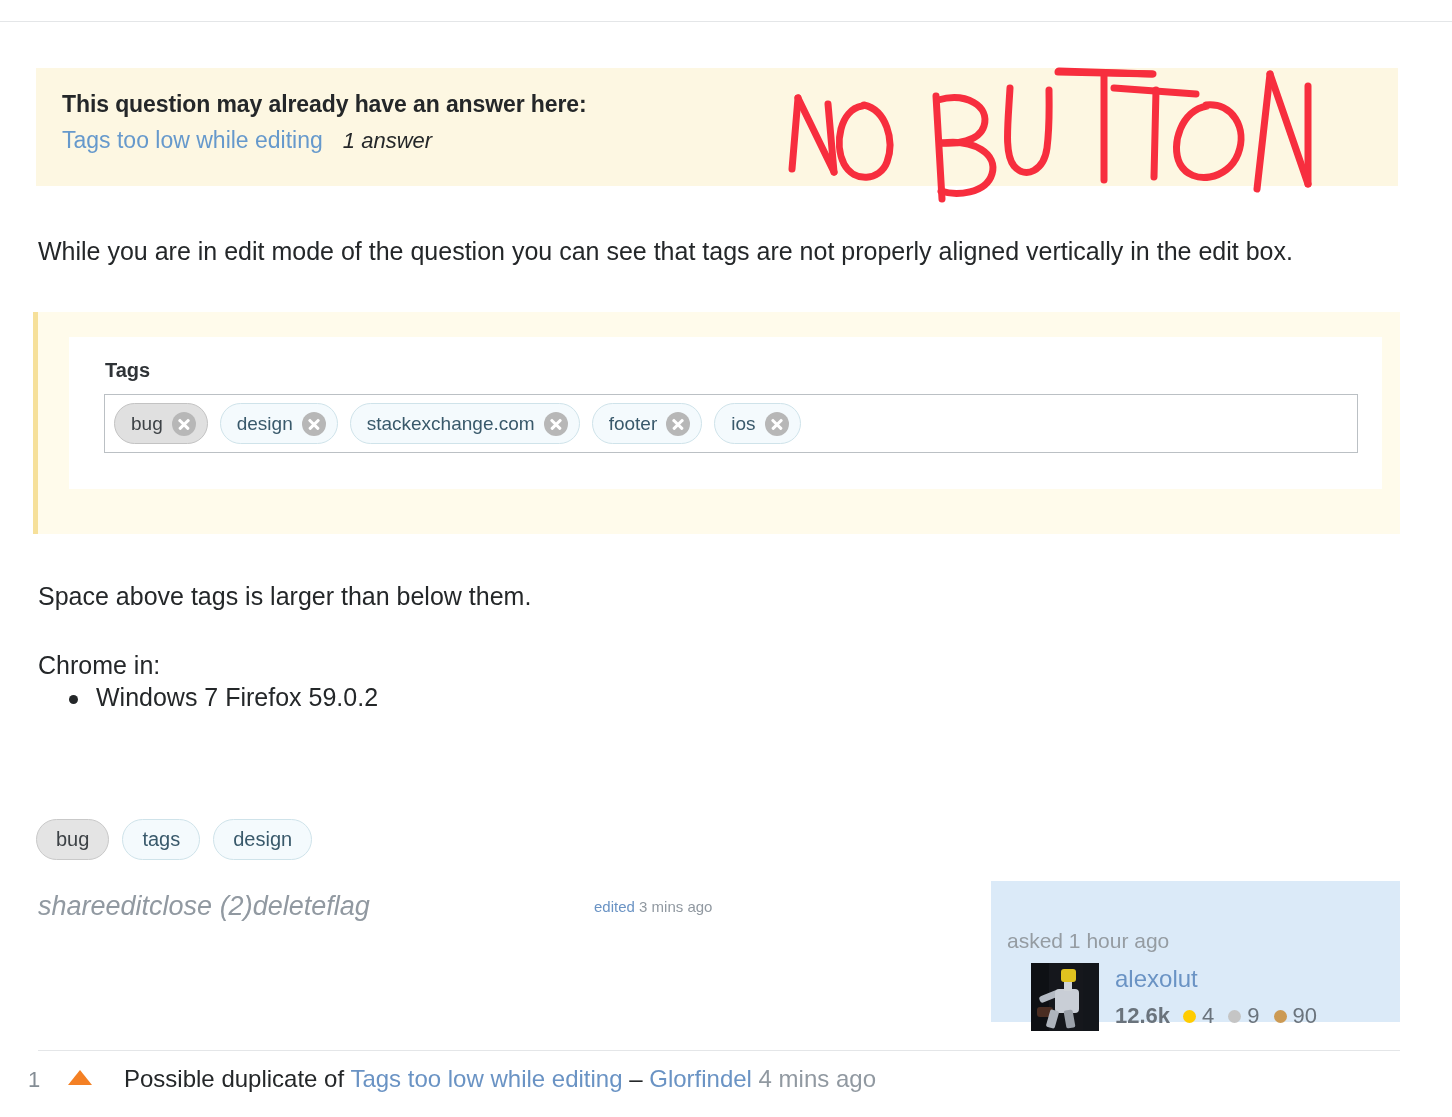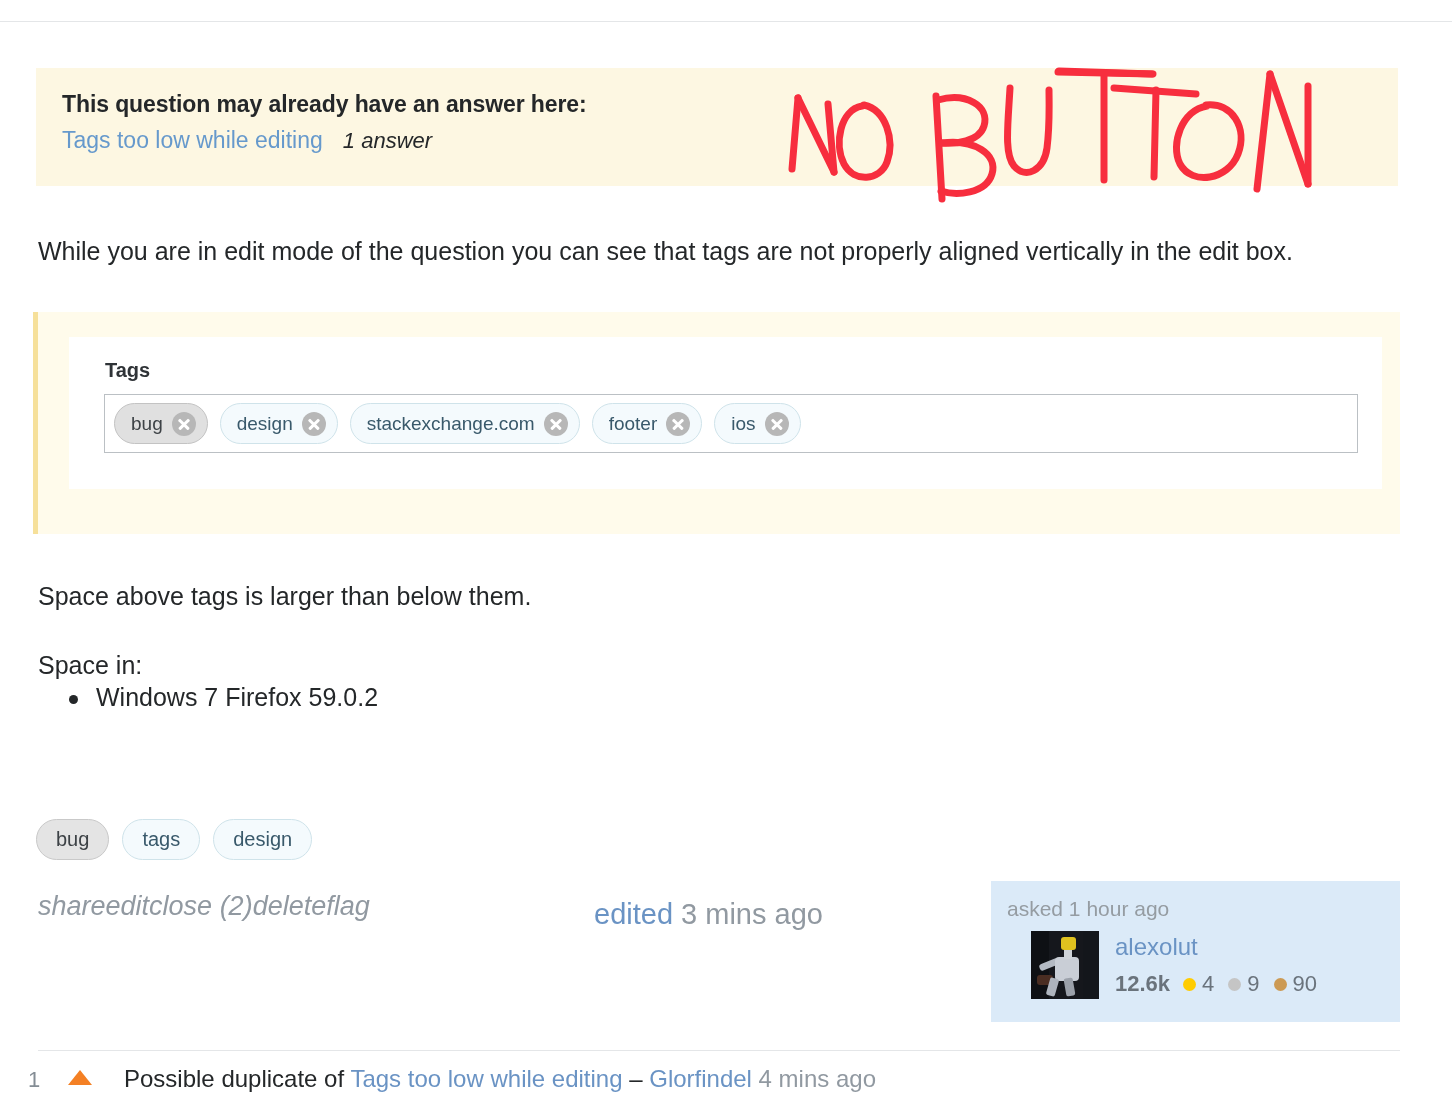--- a/index.html
+++ b/index.html
@@ -213,38 +213,39 @@
     color: #9199a1;
     display: flex;
     font-style: italic;
   }
   .actions span { cursor: pointer; }
 
   
   .edited {
     position: absolute;
     left: 594px; top: 898px;
-    font-size: 29px;
+    font-size: 15px;
     color: #9199a1;
   }
   .edited .elink { color: #6a93c4; cursor: pointer; }
 
   
   .usercard {
     position: absolute;
     left: 991px; top: 881px;
     width: 409px; height: 141px;
     background: #dbeaf8;
     box-sizing: border-box;
     padding: 16px 0 0 16px;
   }
   .usercard .asked {
     font-size: 21px;
     color: #959ca2;
     margin-bottom: 10px;
+    margin-top: 32px;
   }
   .usercard .ubody {
     display: flex;
     gap: 16px;
     align-items: flex-start;
     margin-left: 24px;
   }
   .avatar {
     width: 68px; height: 68px;
     flex: none;
@@ -396,21 +397,21 @@
           <span>ios</span>
           <span class="x"></span>
         </span>
 
       </div>
     </div>
   </div>
 </div>
 
 <p class="para para-space">Space above tags is larger than below them.</p>
-<p class="para para-tested">Space in:</p>
+<p class="para para-tested">Chrome in:</p>
 
 <ul class="bullets">
   <li>Windows 7 Firefox 59.0.2</li>
 </ul>
 
 <div class="post-tags">
   <a class="ptag selected">bug</a>
   <a class="ptag">tags</a>
   <a class="ptag">design</a>
 </div>

